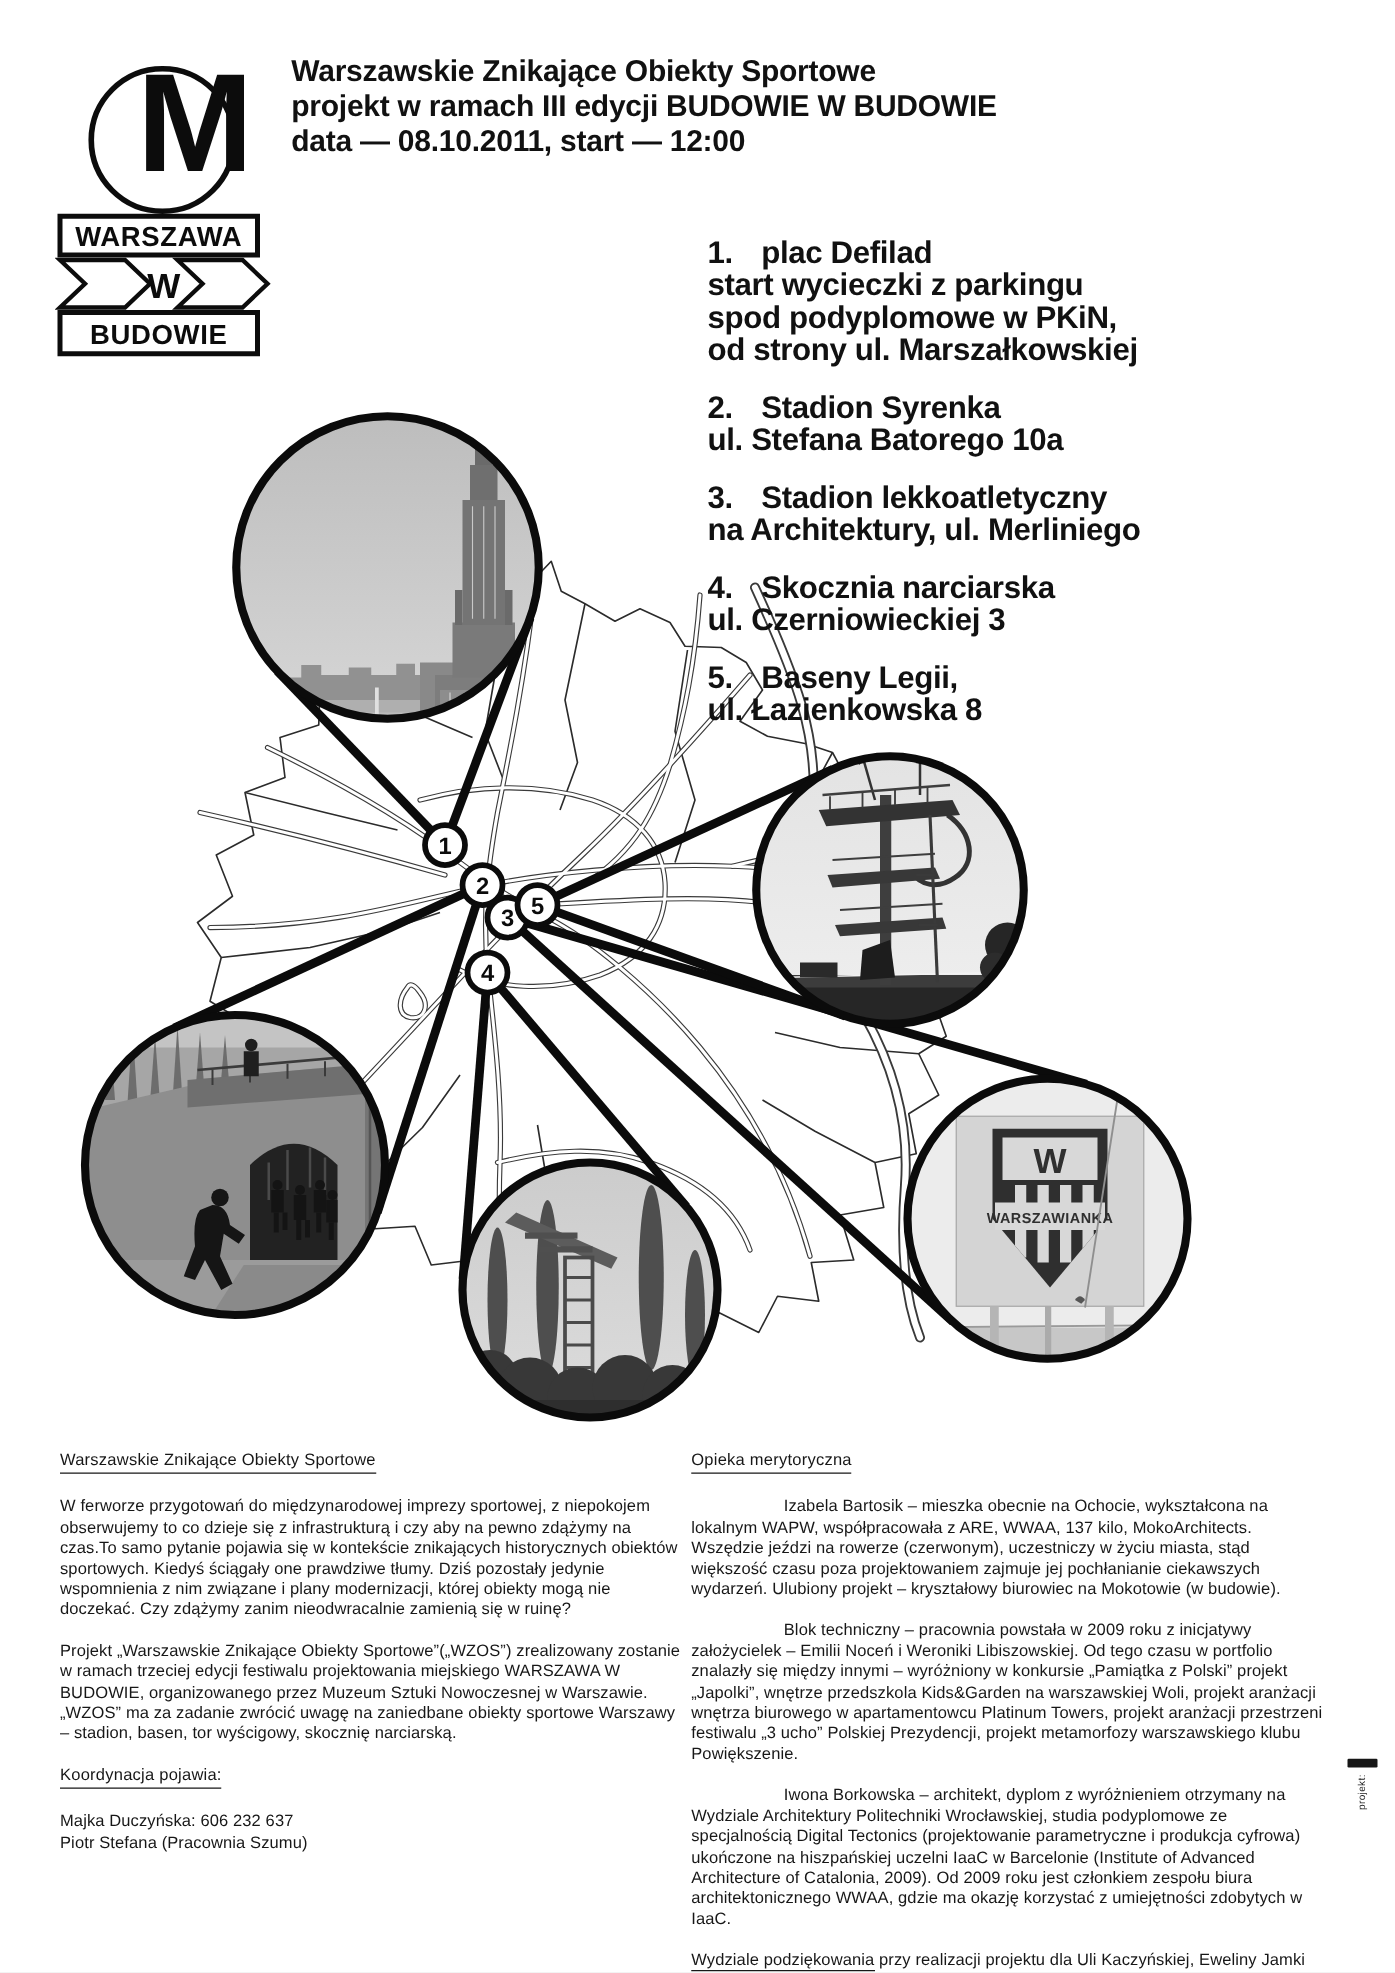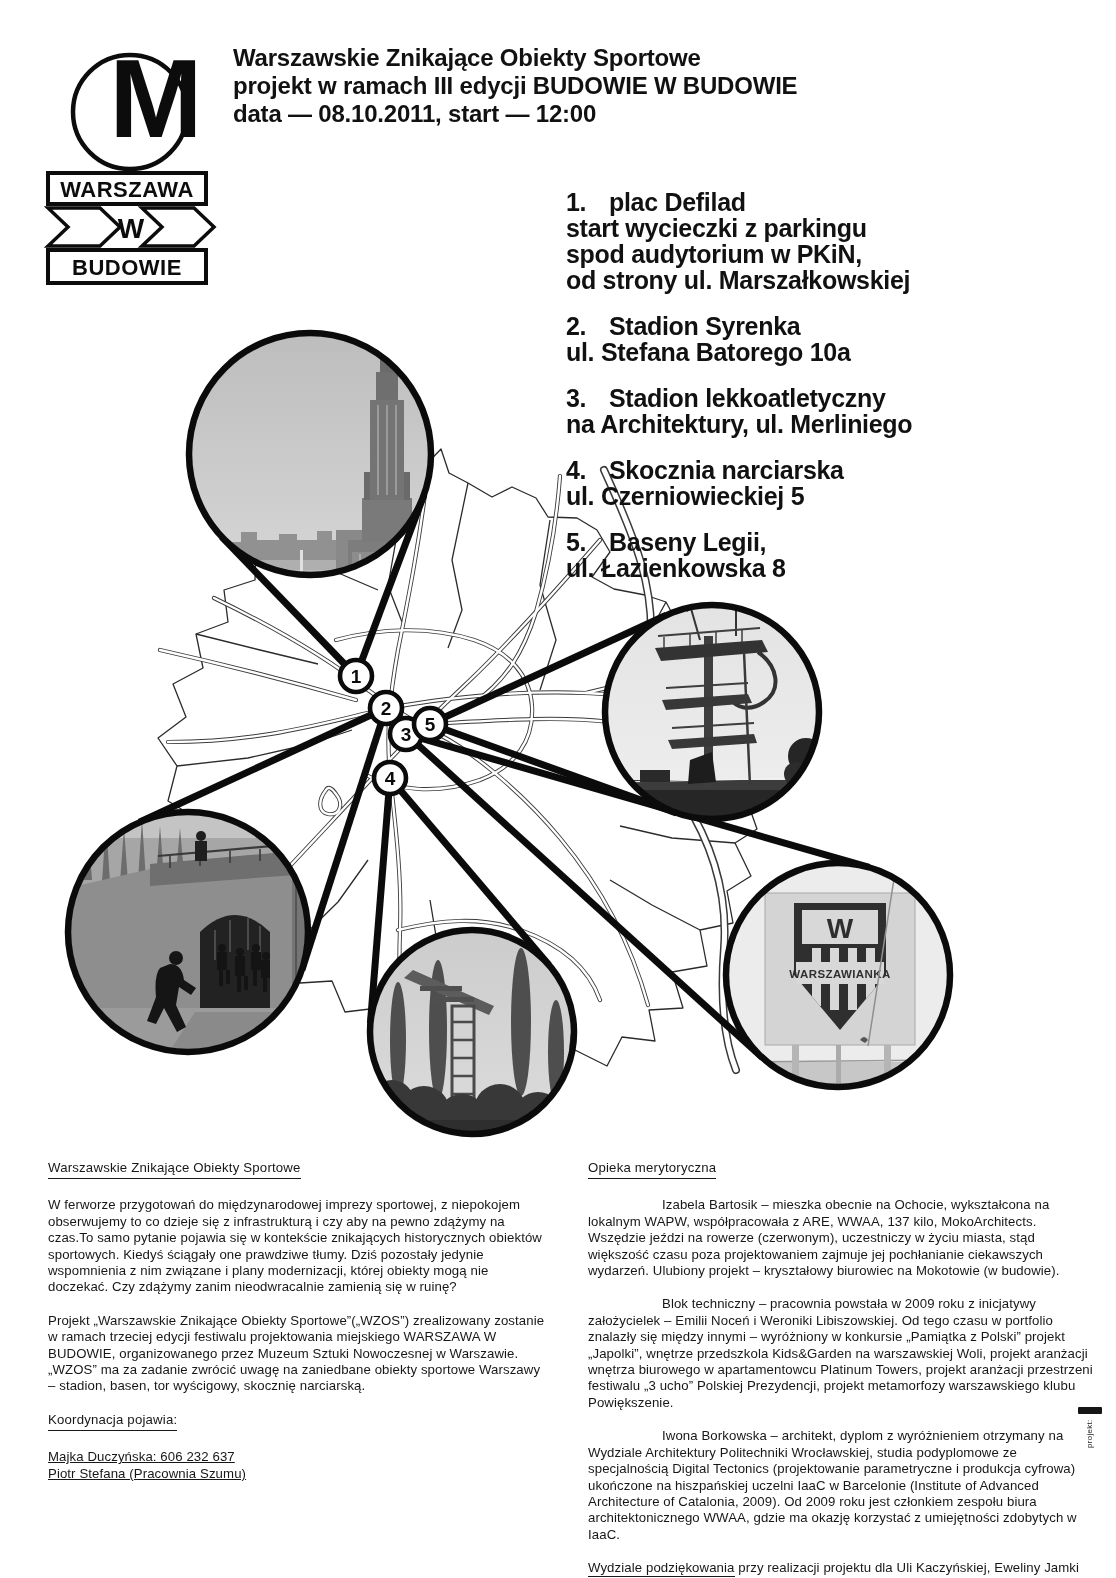--- a/index.html
+++ b/index.html
@@ -23,21 +23,21 @@
   .road-w{fill:none;stroke:#ffffff;stroke-width:2.4;stroke-linecap:round;}
   .river-d{fill:none;stroke:#3a3a3a;stroke-width:8;stroke-linecap:round;}
   .river-w{fill:none;stroke:#ffffff;stroke-width:5;stroke-linecap:round;}
   .leader{stroke:#0b0b0b;stroke-width:7;stroke-linecap:butt;}
   .photo-ring{fill:none;stroke:#0b0b0b;stroke-width:6.5;}
   .marker-c{fill:#ffffff;stroke:#0b0b0b;stroke-width:4.6;}
   .marker-t{font:700 19px "Liberation Sans",sans-serif;fill:#0b0b0b;text-anchor:middle;}
   
   .col{position:absolute;top:1160px;font-size:13.2px;line-height:16.4px;letter-spacing:0.1px;color:#171717;}
   .col-left{left:48px;width:500px;}
-  .col-right{left:588px;width:507px;}
+  .col-right{left:553px;width:507px;}
   .col h3{font-size:13.2px;font-weight:400;margin:0 0 18px 0;display:inline-block;border-bottom:1.4px solid #171717;padding-bottom:2px;letter-spacing:0.2px;}
   .col p{margin:0 0 17px 0;}
   .col-right p.ind{text-indent:74px;}
   .coord-head{margin-top:4px;}
   .u{border-bottom:1.4px solid #171717;padding-bottom:1px;}
   .side-credit{
     position:absolute;left:1078px;top:1352px;height:96px;
     writing-mode:vertical-rl;transform:rotate(180deg);
     font-size:8px;letter-spacing:0.3px;color:#222;white-space:nowrap;
   }
@@ -362,21 +362,21 @@
     <div>data — 08.10.2011, start — 12:00</div>
   </div>
 
   <div class="loc-list">
     <div class="loc-item">
       <div class="loc-head">
         <span class="loc-num">1.</span>
         <span>plac Defilad</span>
       </div>
       <div>start wycieczki z parkingu</div>
-      <div>spod audytorium w PKiN,</div>
+      <div>spod podyplomowe w PKiN,</div>
       <div>od strony ul. Marszałkowskiej</div>
     </div>
     <div class="loc-item">
       <div class="loc-head">
         <span class="loc-num">2.</span>
         <span>Stadion Syrenka</span>
       </div>
       <div>ul. Stefana Batorego 10a</div>
     </div>
     <div class="loc-item">
@@ -384,37 +384,37 @@
         <span class="loc-num">3.</span>
         <span>Stadion lekkoatletyczny</span>
       </div>
       <div>na Architektury, ul. Merliniego</div>
     </div>
     <div class="loc-item">
       <div class="loc-head">
         <span class="loc-num">4.</span>
         <span>Skocznia narciarska</span>
       </div>
-      <div>ul. Czerniowieckiej 5</div>
+      <div>ul. Czerniowieckiej 3</div>
     </div>
     <div class="loc-item">
       <div class="loc-head">
         <span class="loc-num">5.</span>
         <span>Baseny Legii,</span>
       </div>
       <div>ul. Łazienkowska 8</div>
     </div>
   </div>
 
   <div class="col col-left">
     <h3>Warszawskie Znikające Obiekty Sportowe</h3>
     <p>W ferworze przygotowań do międzynarodowej imprezy sportowej, z niepokojem obserwujemy to co dzieje się z infrastrukturą i czy aby na pewno zdążymy na czas.To samo pytanie pojawia się w kontekście znikających historycznych obiektów sportowych. Kiedyś ściągały one prawdziwe tłumy. Dziś pozostały jedynie wspomnienia z nim związane i plany modernizacji, której obiekty mogą nie doczekać. Czy zdążymy zanim nieodwracalnie zamienią się w ruinę?</p>
     <p>Projekt „Warszawskie Znikające Obiekty Sportowe”(„WZOS”) zrealizowany zostanie w ramach trzeciej edycji festiwalu projektowania miejskiego WARSZAWA W BUDOWIE, organizowanego przez Muzeum Sztuki Nowoczesnej w Warszawie. „WZOS” ma za zadanie zwrócić uwagę na zaniedbane obiekty sportowe Warszawy – stadion, basen, tor wyścigowy, skocznię narciarską.</p>
     <h3 class="coord-head">Koordynacja pojawia:</h3>
-    <p style="margin-bottom:16px;text-decoration:underline;">
+    <p style="margin-bottom:16px;">
       <span>Majka Duczyńska: 606 232 637</span><br>
       <span>Piotr Stefana (Pracownia Szumu)</span>
     </p>
   </div>
 
   <div class="col col-right">
     <h3>Opieka merytoryczna</h3>
     <p class="ind">Izabela Bartosik – mieszka obecnie na Ochocie, wykształcona na lokalnym WAPW, współpracowała z ARE, WWAA, 137 kilo, MokoArchitects. Wszędzie jeździ na rowerze (czerwonym), uczestniczy w życiu miasta, stąd większość czasu poza projektowaniem zajmuje jej pochłanianie ciekawszych wydarzeń. Ulubiony projekt – kryształowy biurowiec na Mokotowie (w budowie).</p>
     <p class="ind">Blok techniczny – pracownia powstała w 2009 roku z inicjatywy założycielek – Emilii Noceń i Weroniki Libiszowskiej. Od tego czasu w portfolio znalazły się między innymi – wyróżniony w konkursie „Pamiątka z Polski” projekt „Japolki”, wnętrze przedszkola Kids&amp;Garden na warszawskiej Woli, projekt aranżacji wnętrza biurowego w apartamentowcu Platinum Towers, projekt aranżacji przestrzeni festiwalu „3 ucho” Polskiej Prezydencji, projekt metamorfozy warszawskiego klubu Powiększenie.</p>
     <p class="ind">Iwona Borkowska – architekt, dyplom z wyróżnieniem otrzymany na Wydziale Architektury Politechniki Wrocławskiej, studia podyplomowe ze specjalnością Digital Tectonics (projektowanie parametryczne i produkcja cyfrowa) ukończone na hiszpańskiej uczelni IaaC w Barcelonie (Institute of Advanced Architecture of Catalonia, 2009). Od 2009 roku jest członkiem zespołu biura architektonicznego WWAA, gdzie ma okazję korzystać z umiejętności zdobytych w IaaC.</p>

